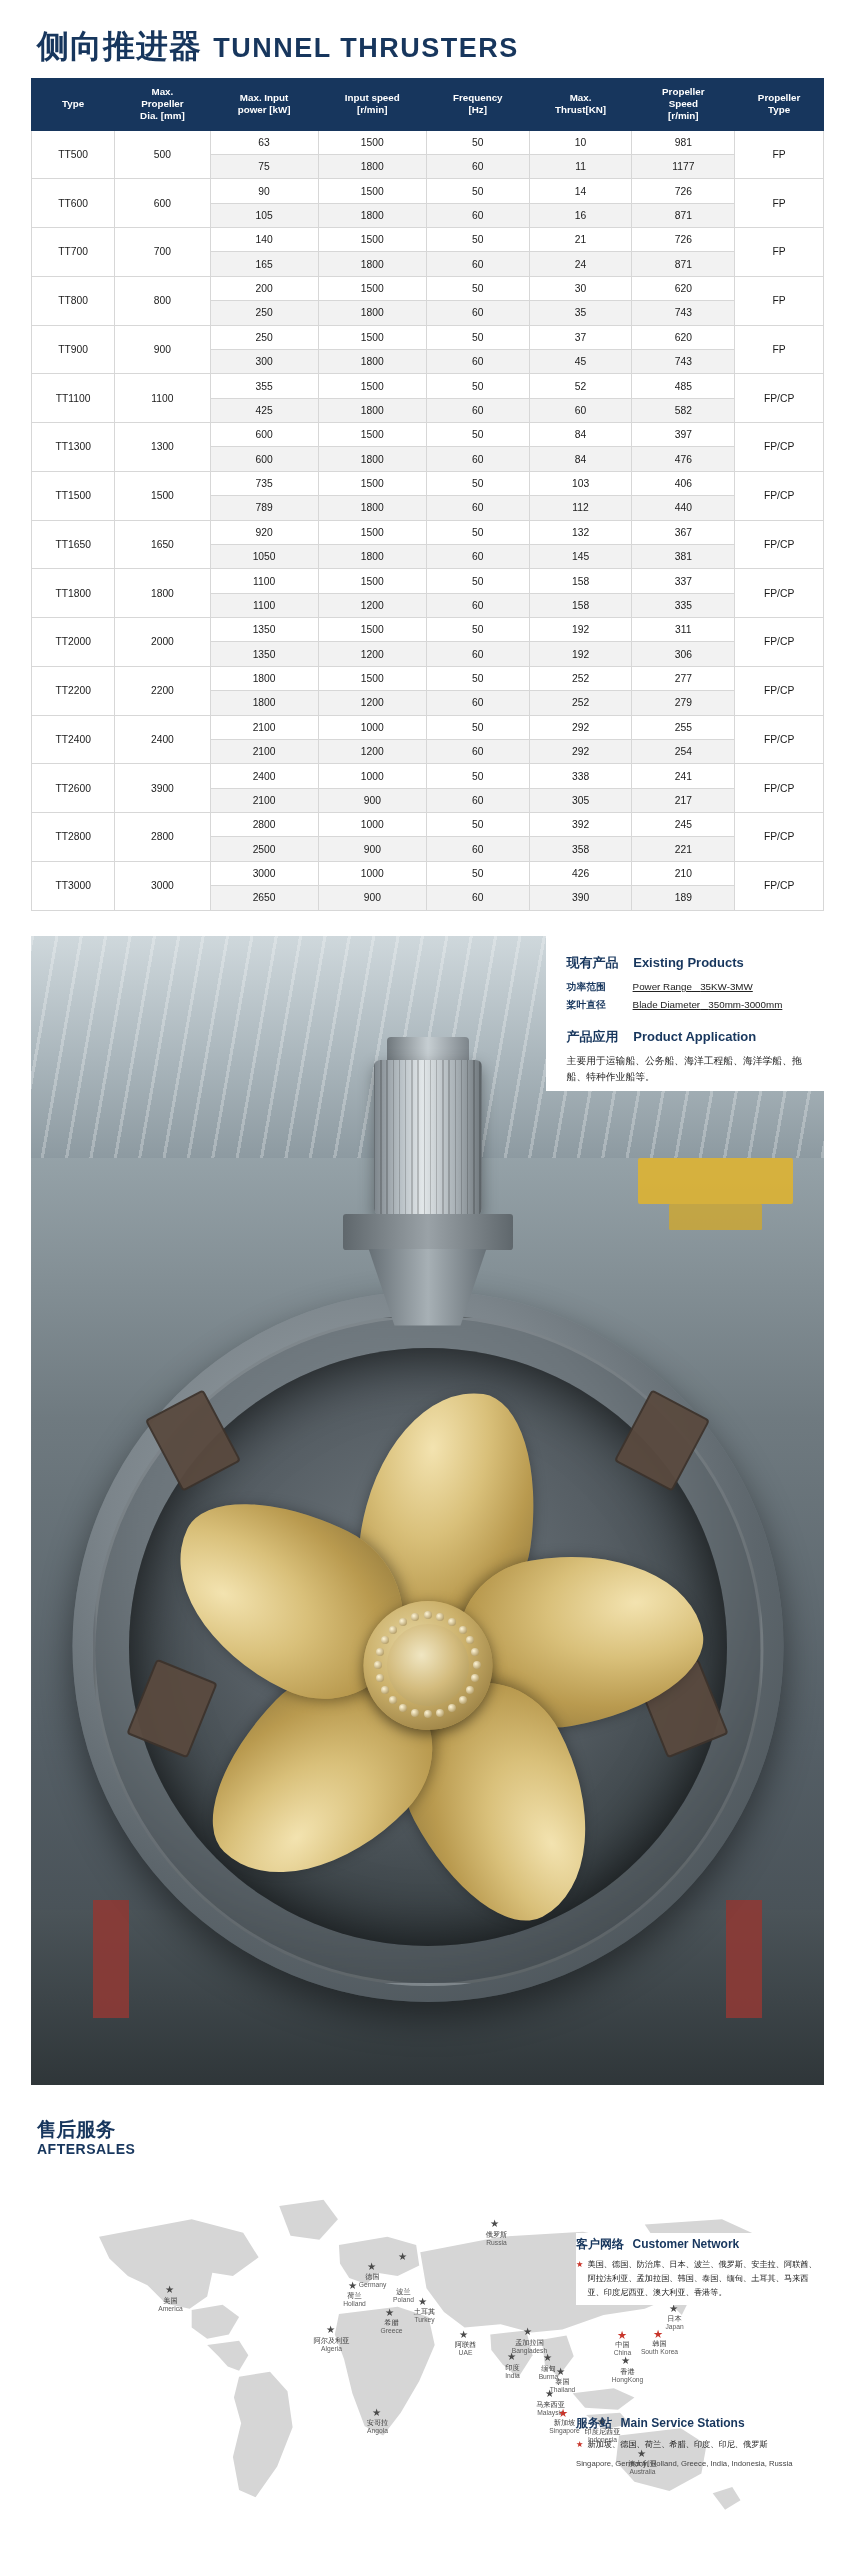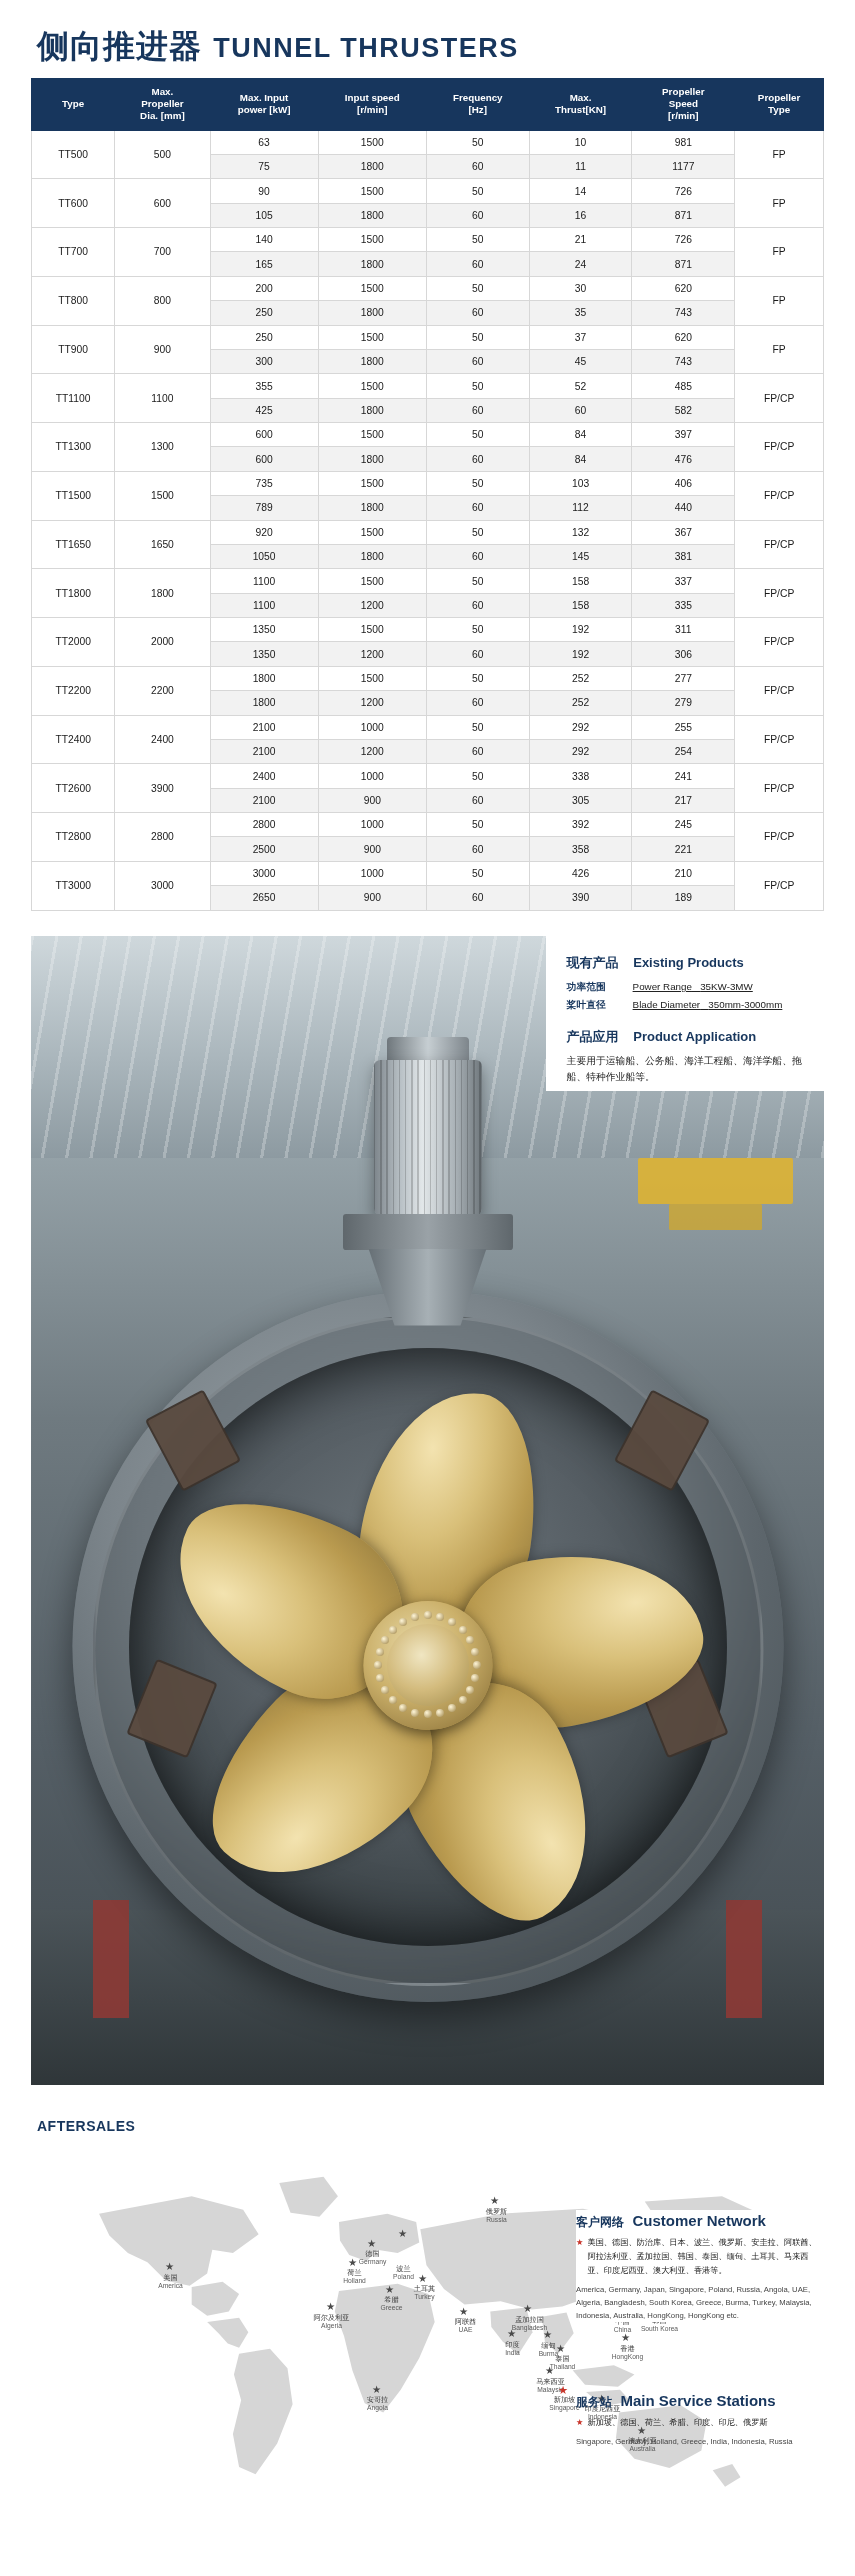--- a/index.html
+++ b/index.html
@@ -245,21 +245,21 @@
     position:absolute;font-size:7.2px;color:#3b3b3b;line-height:1.25;text-align:center;
     white-space:nowrap;
   }
   .map-label .en{font-size:6.7px;color:#5a5a5a;}
 
   .net-box{
     position:absolute;right:0;top:58px;width:242px;
     background:#ffffff;padding:2.1px 0 0 0;box-sizing:border-box;
   }
   .net-head{font-size:12px;font-weight:bold;color:#17365d;margin-bottom:5.2px;}
-  .net-head .en{font-size:15px;margin-left:5.2px;color:#17365d;}
+  .net-head .en{font-size:12px;margin-left:5.2px;color:#17365d;}
   .net-body-cn{font-size:8.2px;color:#222;line-height:1.7;margin-bottom:5.2px;}
   .net-body-en{font-size:7.7px;color:#444;line-height:1.7;}
   .net-box2{
     position:absolute;right:0;top:240px;width:242px;box-sizing:border-box;
   }
   .dot-row{display:flex;align-items:flex-start;gap:4.1px;}
   .dot{color:#c8352b;font-size:8.2px;line-height:1.7;flex:none;}
 </style>
 </head>
 <body>
@@ -684,20 +684,21 @@
         <div class="pt-head">
           <span>产品应用</span>
           <span class="en">Product Application</span>
         </div>
         <div class="pt-para">主要用于运输船、公务船、海洋工程船、海洋学船、拖船、特种作业船等。</div>
       </div>
     </div>
   </div>
 
   <div class="after">
+    <div class="after-title-cn">售后服务</div>
     <div class="after-title-en">AFTERSALES</div>
 
     <div class="map-area">
       <svg class="map-svg" width="781" height="417" viewBox="0 0 1516 810">
         <g fill="#d6d6d6">
 
           <path d="M120 120 L300 86 L400 112 L430 160 L380 196 L340 190 L330 236 L296 260 L250 250 L214 214 L176 196 L140 162 Z"></path>
           <path d="M300 262 L360 252 L392 276 L372 310 L330 318 L300 296 Z"></path>
 
           <path d="M330 330 L392 322 L410 350 L392 380 L370 372 L352 352 Z"></path>
@@ -839,21 +840,20 @@
 
       <div class="net-box">
         <div class="net-head">
           <span>客户网络</span>
           <span class="en">Customer Network</span>
         </div>
         <div class="dot-row">
           <span class="dot">★</span>
           <span class="net-body-cn">美国、德国、防治库、日本、波兰、俄罗斯、安圭拉、阿联酋、阿拉法利亚、孟加拉国、韩国、泰国、缅甸、土耳其、马来西亚、印度尼西亚、澳大利亚、香港等。</span>
         </div>
-        <div class="net-body-en">America, Germany, Japan, Singapore, Poland, Russia, Angola, UAE, Algeria, Bangladesh, South Korea, Greece, Burma, Turkey, Malaysia, Indonesia, Australia, HongKong, HongKong etc.</div>
       </div>
 
       <div class="net-box2">
         <div class="net-head">
           <span>服务站</span>
           <span class="en">Main Service Stations</span>
         </div>
         <div class="dot-row">
           <span class="dot">★</span>
           <span class="net-body-cn">新加坡、德国、荷兰、希腊、印度、印尼、俄罗斯</span>

